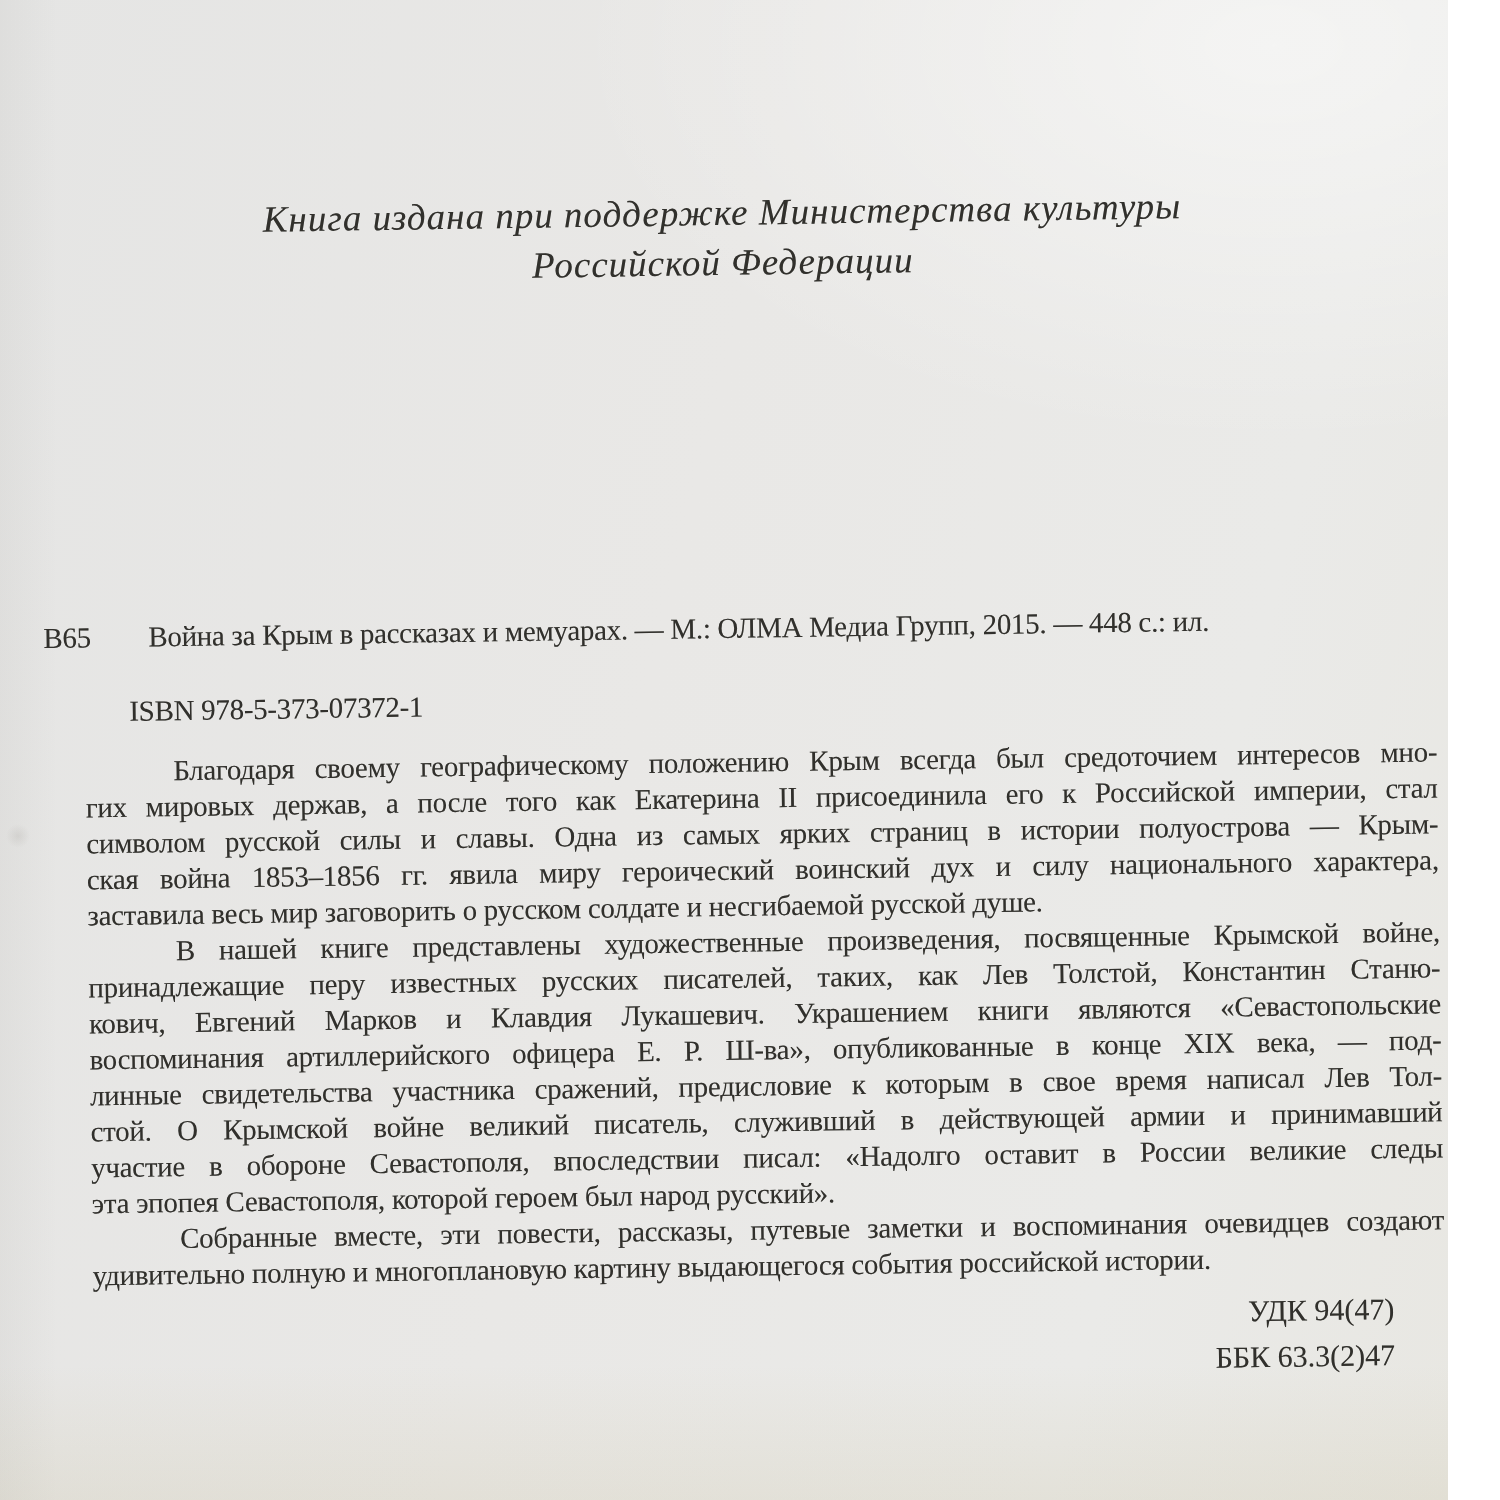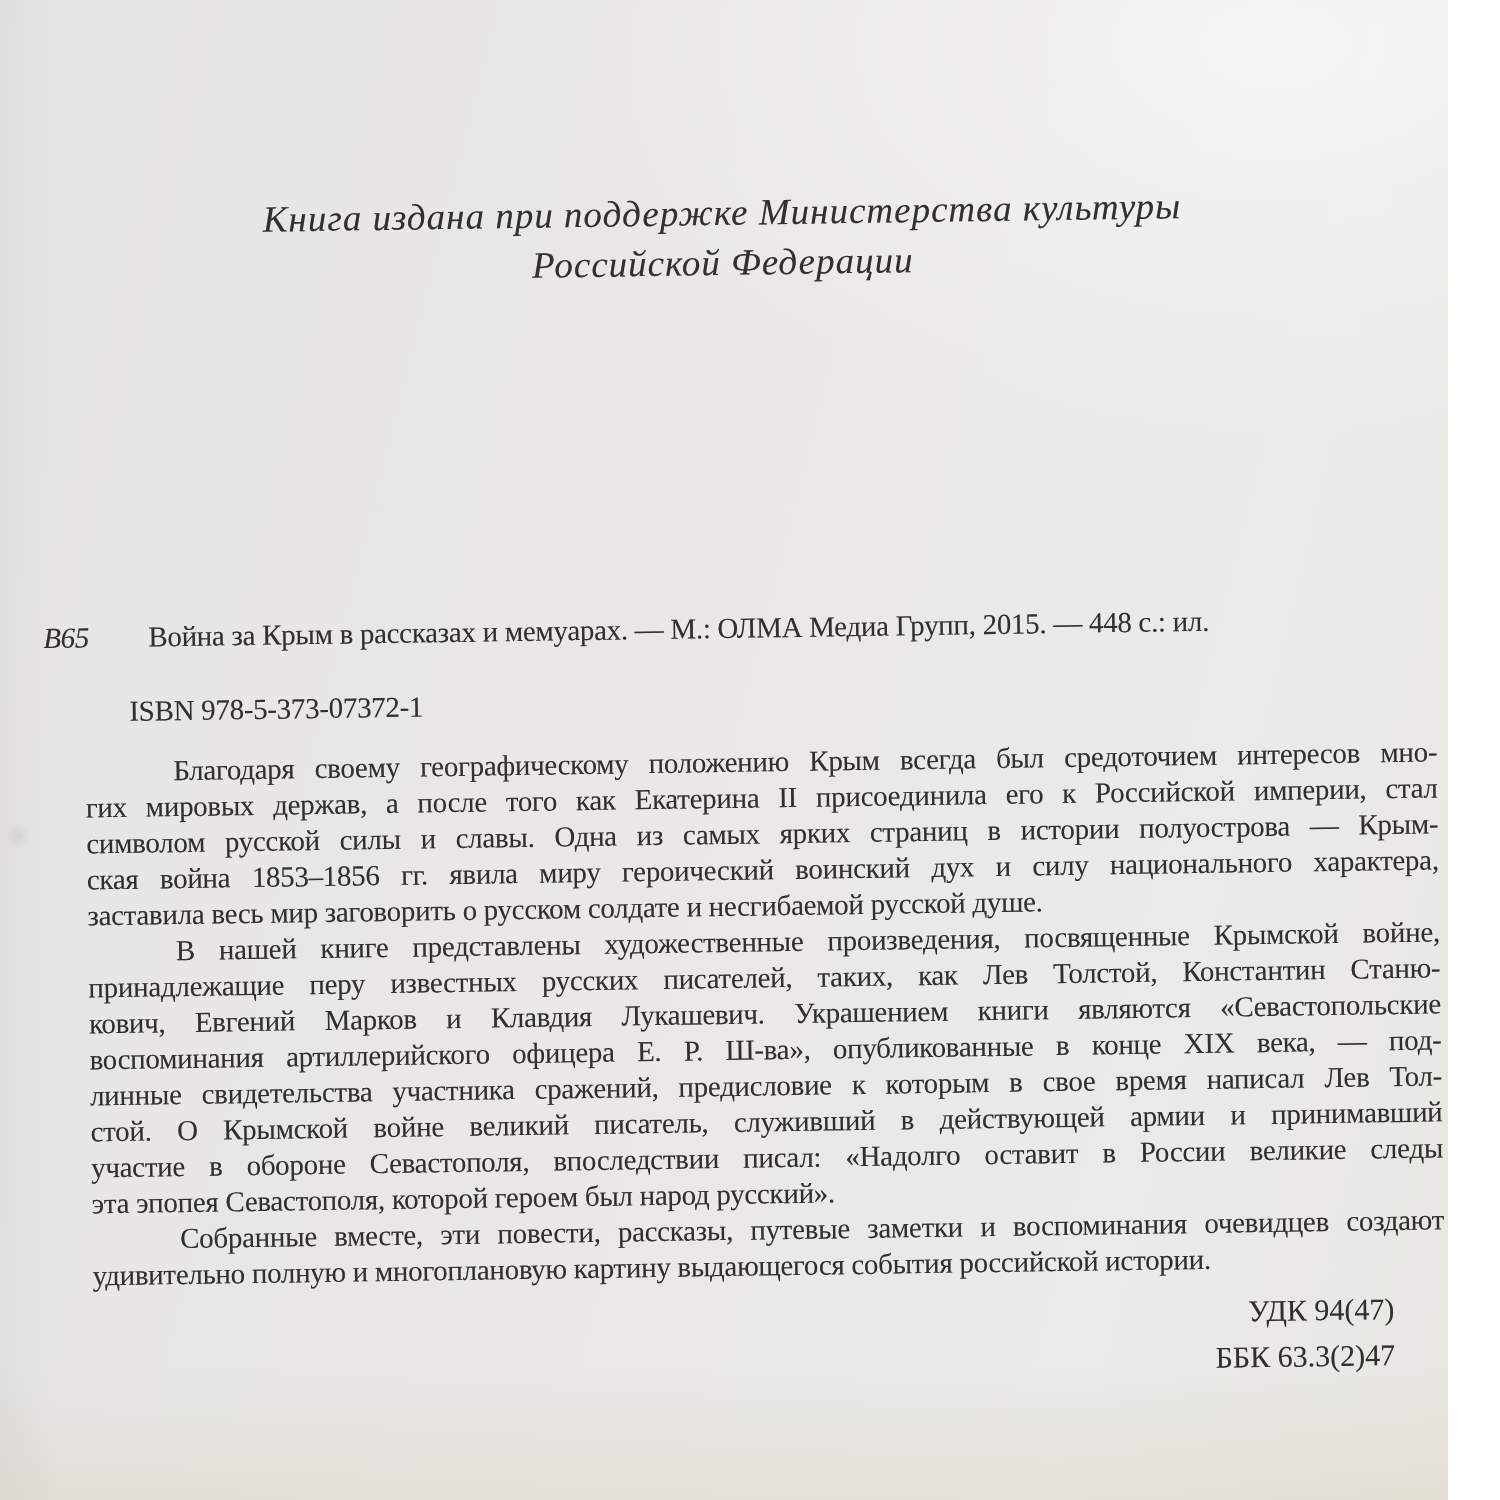--- a/index.html
+++ b/index.html
@@ -32,21 +32,21 @@
     text-align: center;
     font-style: italic;
     font-size: 37px;
     letter-spacing: 1px;
     line-height: 50px;
   }
   .bib-block {
     position: absolute; top: 612px; left: 0; width: 1500px;
     font-size: 29px; letter-spacing: -0.3px;
   }
-  .bib-code { position: absolute; left: 45px; top: 0; font-style: italic; }
+  .bib-code { position: absolute; left: 45px; top: 0; }
   .bib-text { position: absolute; left: 150px; top: 0; white-space: nowrap; }
   .isbn {
     position: absolute; top: 686px; left: 130px;
     font-size: 29px; letter-spacing: -0.3px;
   }
   .annotation {
     position: absolute; top: 744px; left: 85px; width: 1352px;
     font-size: 29px; letter-spacing: -0.3px;
     line-height: 36px;
   }

